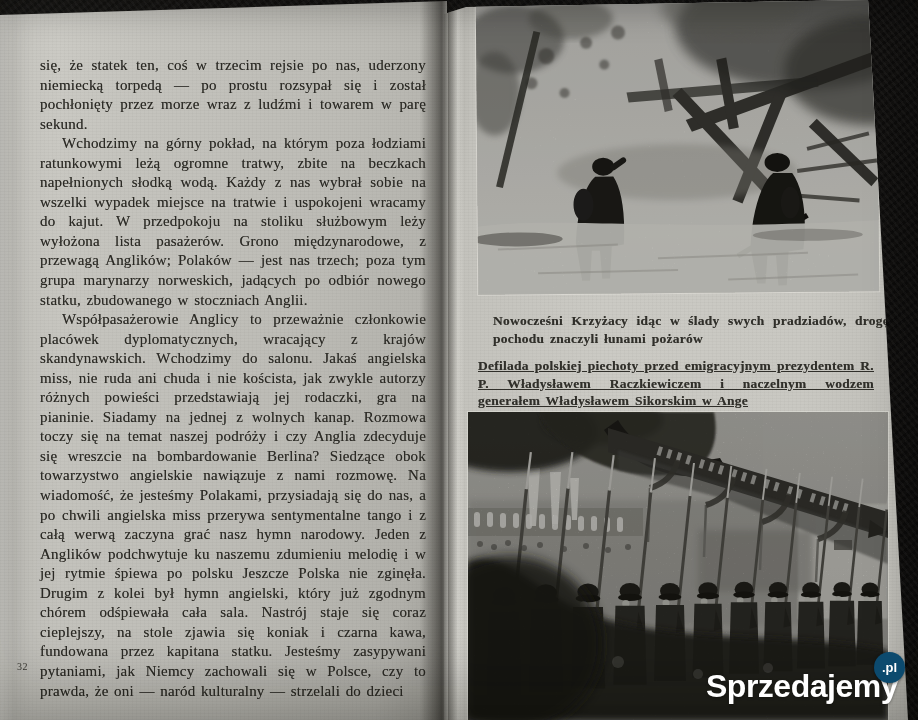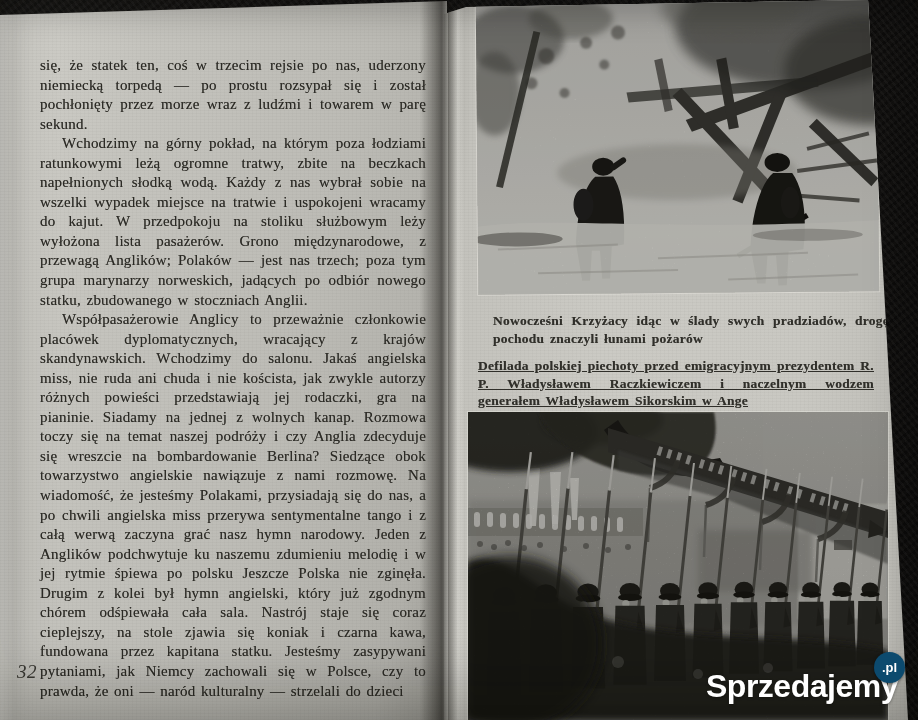--- a/index.html
+++ b/index.html
@@ -37,21 +37,21 @@
     position:absolute; left:40px; top:56px; width:386px;
     color:#2b2a25; font-size:15px; line-height:19.55px;
     text-align:justify; letter-spacing:.2px; word-spacing:1.6px;
     text-shadow:0 0 .5px rgba(43,42,37,.55);
   }
   .par { margin:0; }
   .par.indent { text-indent:22px; }
   .it { }
   .page-number {
     position:absolute; left:17px; top:661px;
-    font-size:19px; color:#3a3933; letter-spacing:.6px;font-style:italic;
+    font-size:10px; color:#3a3933; letter-spacing:.6px;
   }
   
   .right-page {
     position:absolute; left:444px; top:0; width:466px; height:720px;
     clip-path:polygon(0 14px, 22px 7px, 424px 0, 464px 100%, 0 100%);
     background:linear-gradient(94deg,#a8a7a1 0%, #c3c2bc 7%, #cbcac4 35%, #c9c8c2 75%, #bdbcb6 100%);
   }
   .gutter-highlight {
     position:absolute; left:4px; top:0; bottom:0; width:16px;
     background:linear-gradient(to right, rgba(20,18,14,.35), rgba(226,225,219,.55) 60%, rgba(226,225,219,0));

